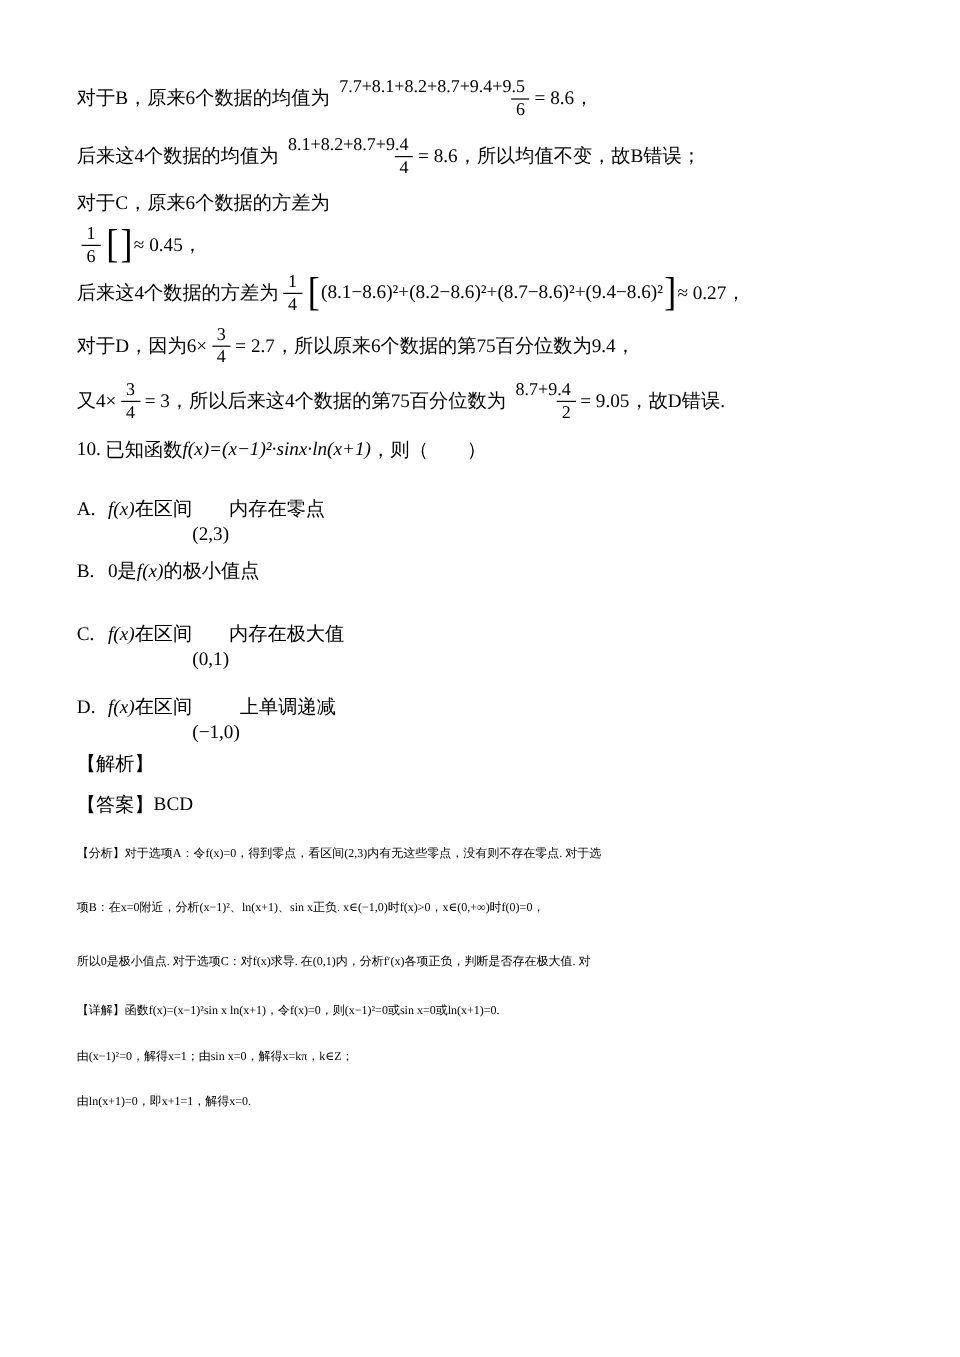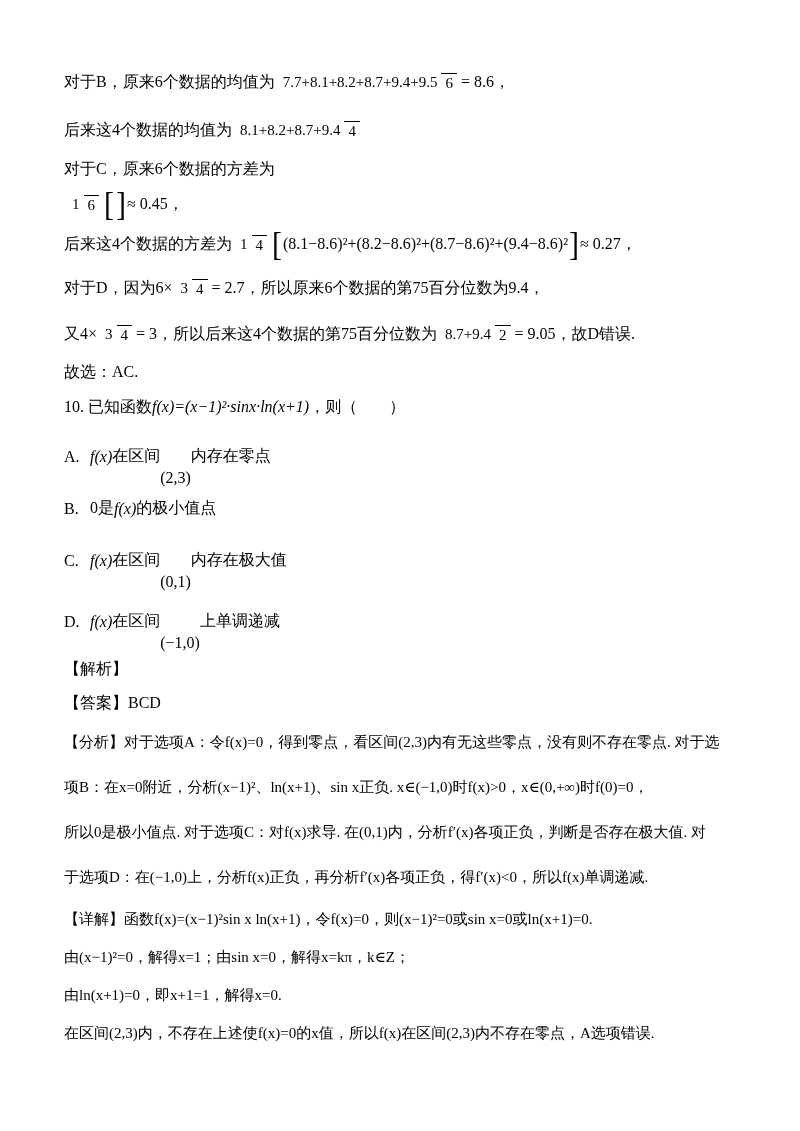--- a/index.html
+++ b/index.html
@@ -7,29 +7,29 @@
     position:relative; width:800px; height:1131px; background:#ffffff;
     color:#000000; overflow:hidden;
     font-family:"Liberation Serif","DejaVu Serif",serif;
     font-size:16px;
   }
   .content { position:absolute; top:58px; left:64px; width:694px; }
   .line { display:flex; align-items:center; white-space:pre; flex-wrap:nowrap; }
   .h48{min-height:48px} .h45{min-height:45px} .h44{min-height:44px}
   .h40{min-height:40px} .h38{min-height:38px} .h34{min-height:34px}
   .h32{min-height:32px} .h30{min-height:30px}
-  .frac { display:inline-flex; flex-direction:row; align-items:flex-start;
+  .frac { display:inline-flex; flex-direction:column; align-items:flex-end;
           margin:0 4px; font-size:15px; line-height:1.2; text-align:center; }
   .frac .num { padding:0 4px; }
   .frac .den { border-top:1px solid #000; padding:0 4px; }
   .bbr { font-size:30px; line-height:1; transform:scaleY(1.12); margin:0 1px; font-weight:400; }
   .m  { font-style:italic; }
   .mn { font-style:normal;margin-top:43px; }
   .opt-label { display:inline-block; min-width:26px; }
-  .ana, .det { font-size:15px; }
+  .ana, .det { font-size:10px; }
   .seg { display:inline-block; }
 </style>
 </head>
 <body>
 
 <div class="page">
   <div class="content">
 
     <div class="line h48">
       <span class="seg">对于B，原来6个数据的均值为</span>
@@ -39,20 +39,21 @@
       </span>
       <span class="seg">= 8.6，</span>
     </div>
 
     <div class="line h48">
       <span class="seg">后来这4个数据的均值为</span>
       <span class="frac">
         <span class="num">8.1+8.2+8.7+9.4</span>
         <span class="den">4</span>
       </span>
+      <span class="seg">= 8.6，所以均值不变，故B错误；</span>
     </div>
 
     <div class="line h30">
       <span class="seg">对于C，原来6个数据的方差为</span>
     </div>
 
     <div class="line h40">
       <span class="frac">
         <span class="num">1</span>
         <span class="den">6</span>
@@ -91,23 +92,20 @@
         <span class="den">4</span>
       </span>
       <span class="seg">= 3，所以后来这4个数据的第75百分位数为</span>
       <span class="frac">
         <span class="num">8.7+9.4</span>
         <span class="den">2</span>
       </span>
       <span class="seg">= 9.05，故D错误.</span>
     </div>
 
-    <div class="line h32">
-      <span class="seg">故选：AC.</span>
-    </div>
 
     <div class="line h38">
       <span class="seg">10.</span>
       <span class="seg"> 已知函数</span>
       <span class="seg m">f(x)=(x−1)²·sinx·ln(x+1)</span>
       <span class="seg">，则（　　）</span>
     </div>
 
     <div class="line h38">
       <span class="opt-label">A.</span>
@@ -156,31 +154,25 @@
 
     <div class="line h45 ana">
       <span class="seg">【分析】对于选项A：令f(x)=0，得到零点，看区间(2,3)内有无这些零点，没有则不存在零点. 对于选</span>
     </div>
     <div class="line h45 ana">
       <span class="seg">项B：在x=0附近，分析(x−1)²、ln(x+1)、sin x正负. x∈(−1,0)时f(x)&gt;0，x∈(0,+∞)时f(0)=0，</span>
     </div>
     <div class="line h45 ana">
       <span class="seg">所以0是极小值点. 对于选项C：对f(x)求导. 在(0,1)内，分析f′(x)各项正负，判断是否存在极大值. 对</span>
     </div>
-    <div class="line h45 ana">
-      <span class="seg">于选项D：在(−1,0)上，分析f(x)正负，再分析f′(x)各项正负，得f′(x)&lt;0，所以f(x)单调递减.</span>
-    </div>
 
     <div class="line h38 det">
       <span class="seg">【详解】函数f(x)=(x−1)²sin x ln(x+1)，令f(x)=0，则(x−1)²=0或sin x=0或ln(x+1)=0.</span>
     </div>
     <div class="line h38 det">
       <span class="seg">由(x−1)²=0，解得x=1；由sin x=0，解得x=kπ，k∈Z；</span>
     </div>
     <div class="line h38 det">
       <span class="seg">由ln(x+1)=0，即x+1=1，解得x=0.</span>
     </div>
-    <div class="line h38 det">
-      <span class="seg">在区间(2,3)内，不存在上述使f(x)=0的x值，所以f(x)在区间(2,3)内不存在零点，A选项错误.</span>
-    </div>
 
   </div>
 </div>
 
 </body></html>

